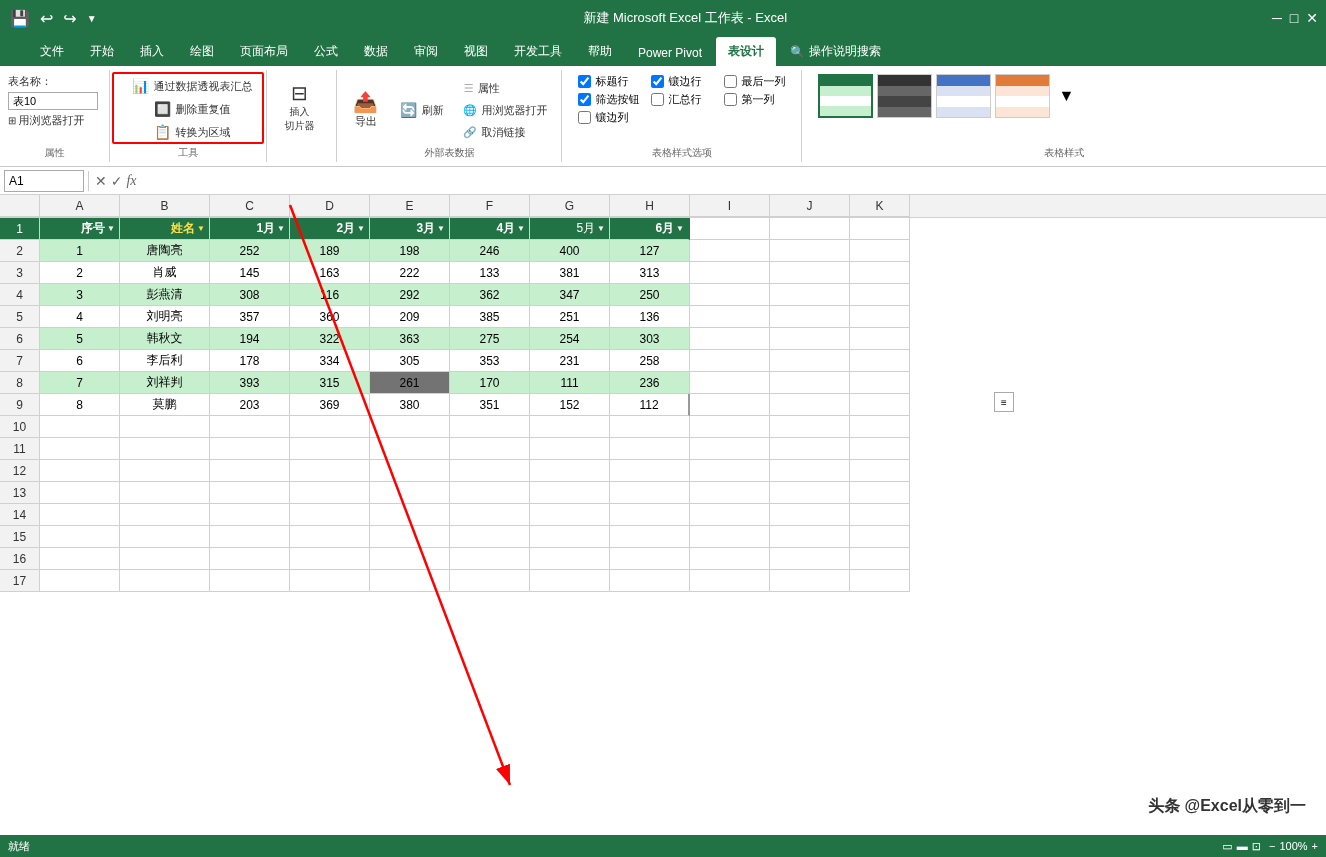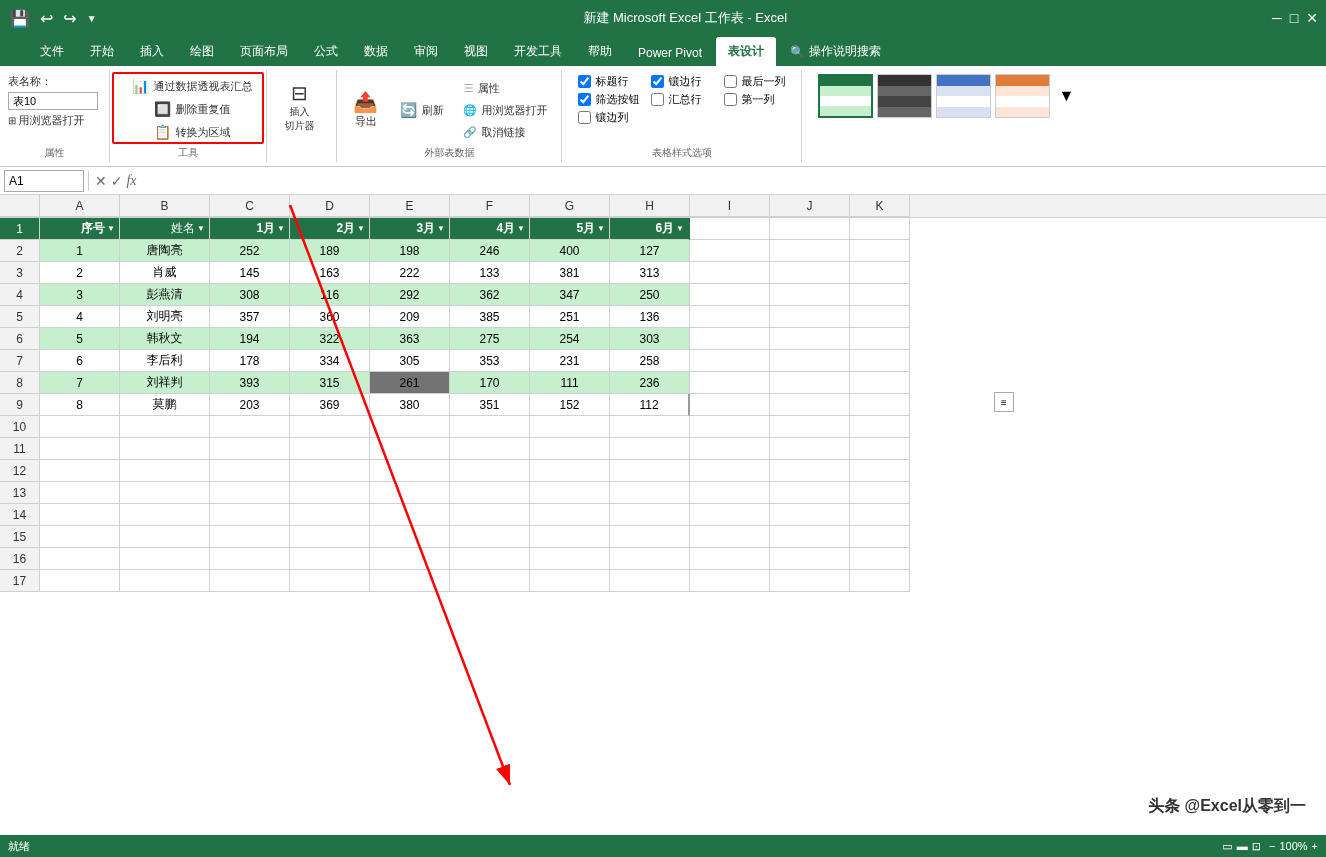--- a/index.html
+++ b/index.html
@@ -521,20 +521,21 @@
             <div style="background:#fff;"></div>
             <div style="background:#fff;"></div>
           <div style="background:#fce4d6;"></div>
             <div style="background:#fce4d6;"></div>
             <div style="background:#fce4d6;"></div>
             <div style="background:#fce4d6;"></div>
             <div style="background:#fce4d6;"></div>
         </div>
         <div style="font-size:16px; padding:4px; cursor:pointer;">▼</div>
       </div>
+      <div class="ribbon-group-label">表格样式</div>
     </div>
   </div>
 
   <div class="formula-bar">
     <input class="name-box" value="A1" style="">
     <div class="formula-bar-sep"></div>
     <span class="formula-bar-icon">✕</span>
     <span class="formula-bar-icon">✓</span>
     <span class="formula-bar-icon" style="font-style:italic; font-family:serif;">fx</span>
     <input class="formula-bar-input" value="" style="">
@@ -576,26 +577,26 @@
         <div class="row-header">14</div>
         <div class="row-header">15</div>
         <div class="row-header">16</div>
         <div class="row-header">17</div>
       </div>
 
       <div style="display:flex; flex-direction:column;">
 
         <div class="grid-row">
           <div class="grid-cell table-header-cell" style="width:80px; min-width:80px; background:#217346; color:#fff; font-weight:bold;">序号<span class="dropdown-arrow">▼</span></div>
-          <div class="grid-cell table-header-cell" style="width:90px; min-width:90px; background:#217346; color:#ffffff; font-weight:normal;">姓名<span class="dropdown-arrow">▼</span></div>
+          <div class="grid-cell table-header-cell" style="width:90px; min-width:90px; background:#217346; color:#fde047; font-weight:bold;">姓名<span class="dropdown-arrow">▼</span></div>
           <div class="grid-cell table-header-cell" style="width:80px; min-width:80px; background:#217346; color:#fff; font-weight:bold;">1月<span class="dropdown-arrow">▼</span></div>
           <div class="grid-cell table-header-cell" style="width:80px; min-width:80px; background:#217346; color:#fff; font-weight:bold;">2月<span class="dropdown-arrow">▼</span></div>
           <div class="grid-cell table-header-cell" style="width:80px; min-width:80px; background:#217346; color:#fff; font-weight:bold;">3月<span class="dropdown-arrow">▼</span></div>
           <div class="grid-cell table-header-cell" style="width:80px; min-width:80px; background:#217346; color:#fff; font-weight:bold;">4月<span class="dropdown-arrow">▼</span></div>
-          <div class="grid-cell table-header-cell" style="width:80px; min-width:80px; background:#217346; color:#fff; font-weight:bold;">5月<span class="dropdown-arrow">▼</span></div>
+          <div class="grid-cell table-header-cell" style="width:80px; min-width:80px; background:#217346; color:#fff; font-weight:normal;">5月<span class="dropdown-arrow">▼</span></div>
           <div class="grid-cell table-header-cell" style="width:80px; min-width:80px; background:#217346; color:#fff; font-weight:bold; border-right:2px solid #217346;">6月<span class="dropdown-arrow">▼</span></div>
           <div class="grid-cell" style="width:80px; min-width:80px;"></div>
           <div class="grid-cell" style="width:80px; min-width:80px;"></div>
           <div class="grid-cell" style="width:60px; min-width:60px;"></div>
         </div>
 
         <div class="grid-row">
           <div class="grid-cell" style="width:80px; background:#c6efce;">1</div>
           <div class="grid-cell" style="width:90px; background:#c6efce;">唐陶亮</div>
           <div class="grid-cell" style="width:80px; background:#c6efce;">252</div>

